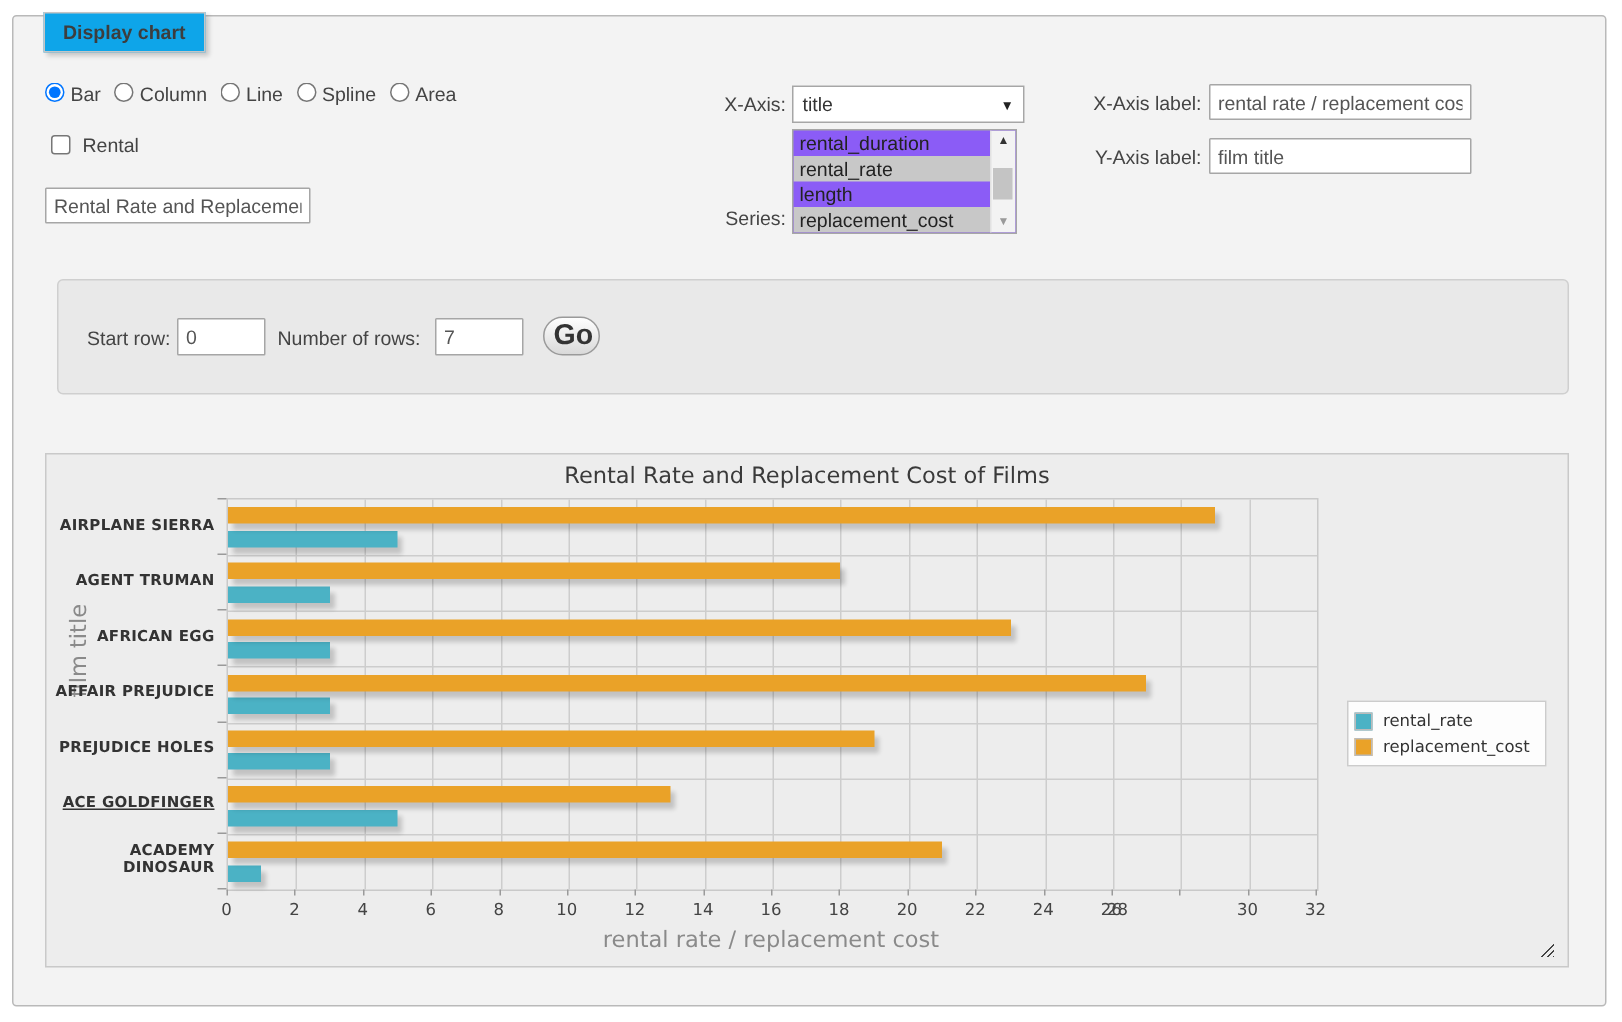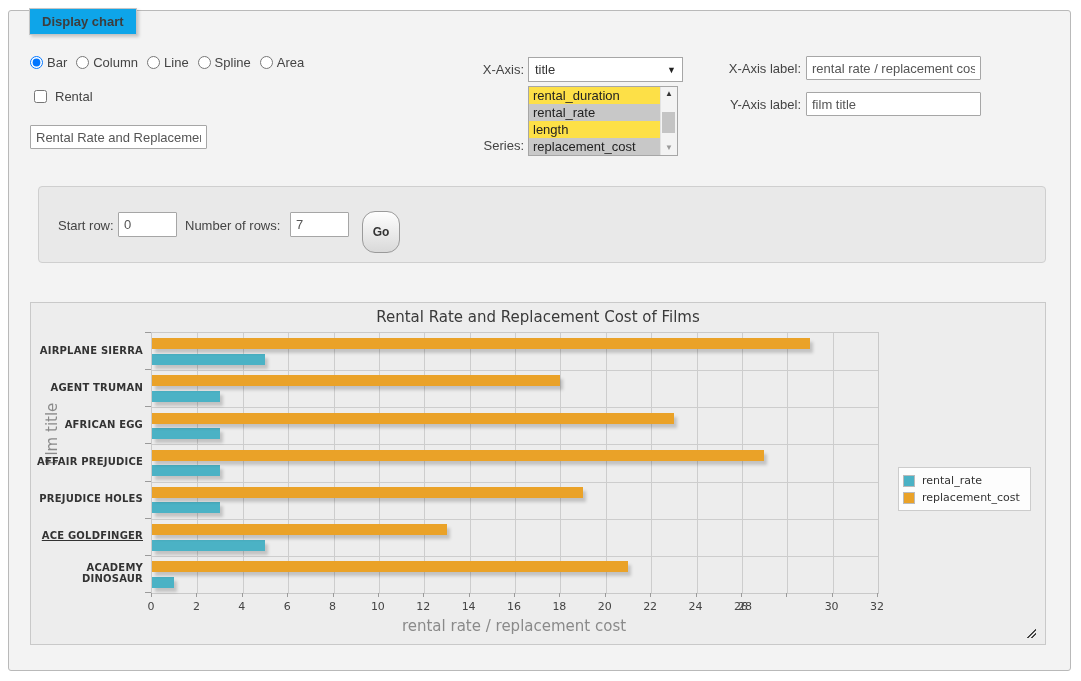--- a/index.html
+++ b/index.html
@@ -7,50 +7,50 @@
         font-family:"Liberation Sans", sans-serif;font-size:13px;color:#444;}
   .abs{position:absolute;}
   
   .fieldset{left:8px;top:10px;width:1063px;height:661px;background:#f3f3f3;
             border:1px solid #b9b9b9;border-radius:3px;box-sizing:border-box;}
   .legend-box{left:29px;top:8px;background:#0ea5e9;border:1px solid #c5c5c5;
               padding:5px 12px;font-weight:bold;color:#3d3d3d;
               box-shadow:2px 2px 3px rgba(0,0,0,0.18);}
   
   .radio-row{left:30px;top:55px;display:flex;align-items:center;gap:9px;}
-  .radio-item{display:flex;align-items:center;gap:4px;}
+  .radio-item{display:flex;align-items:flex-start;gap:4px;}
   .radio-item input{margin:0;}
   .check-row{left:30px;top:87px;display:flex;align-items:center;gap:5px;}
   input[type=text]{border:1px solid #a6a6a6;background:#fff;color:#555;
                    font-family:"Liberation Sans",sans-serif;font-size:13px;
                    padding:3px 5px;box-sizing:border-box;border-radius:1px;}
   .caption{color:#444;}
   .right{text-align:right;}
   
   .select-box{left:528px;top:57px;width:155px;height:25px;background:#fff;
               border:1px solid #a6a6a6;box-sizing:border-box;display:flex;
               align-items:center;justify-content:space-between;padding:0 6px;color:#333;}
   .select-box .arrow{font-size:9px;color:#222;}
   
-  .list-box{left:528px;top:86px;width:150px;height:70px;background:#fde047;
+  .list-box{left:528px;top:86px;width:150px;height:70px;background:#8b5cf6;
             border:1px solid #a6a6a6;box-sizing:border-box;overflow:hidden;}
   .opt{height:17px;line-height:17px;padding-left:4px;color:#222;white-space:nowrap;}
   .opt.sel{background:#c8c8c8;}
   .sbar{position:absolute;top:0;right:0;bottom:0;width:16px;background:#f3f3f3;border-left:1px solid #e2e2e2;}
   .sbar .up,.sbar .dn{position:absolute;left:0;width:16px;height:14px;text-align:center;
                       font-size:8px;line-height:14px;}
   .sbar .up{top:0;color:#333;}
   .sbar .dn{bottom:0;color:#9a9a9a;}
   .sbar .thumb{position:absolute;left:1px;top:25px;width:13px;height:21px;background:#c4c4c4;}
   
   .subfs{left:38px;top:186px;width:1008px;height:77px;background:#e9e9e9;
          border:1px solid #cfcfcf;border-radius:4px;box-sizing:border-box;}
-  .go-btn{left:362px;top:211px;width:38px;height:42px;border:1px solid #9a9a9a;
+  .go-btn{left:362px;top:211px;width:38px;height:26px;border:1px solid #9a9a9a;
           border-radius:13px;background:linear-gradient(#fefefe,#d9d9d9);
-          color:#333;font-weight:bold;font-size:12px;font-family:"Liberation Sans",sans-serif;
+          color:#333;font-weight:bold;font-size:19px;font-family:"Liberation Sans",sans-serif;
           cursor:pointer;}
   
   .chart{left:30px;top:302px;width:1016px;height:343px;background:#ededed;
          border:1px solid #c9c9c9;box-sizing:border-box;
          font-family:"DejaVu Sans", sans-serif;}
   .chart-title{position:absolute;left:0;top:5px;width:100%;text-align:center;
                font-size:15px;color:#3a3a3a;}
   .plot{position:absolute;left:120px;top:29px;width:726px;height:260px;
         border:1px solid #c9c9c9;box-sizing:content-box;}
   .vgrid{position:absolute;top:0;width:1px;height:100%;background:#cdcdcd;}

